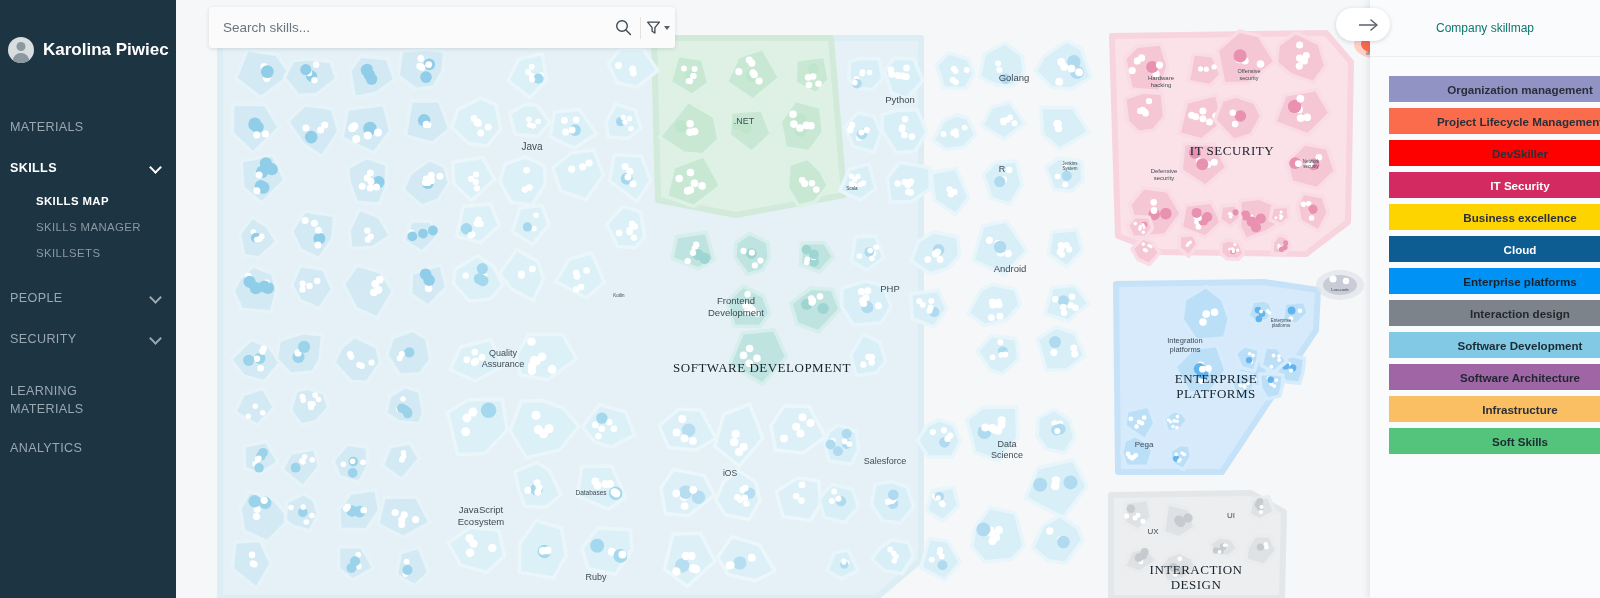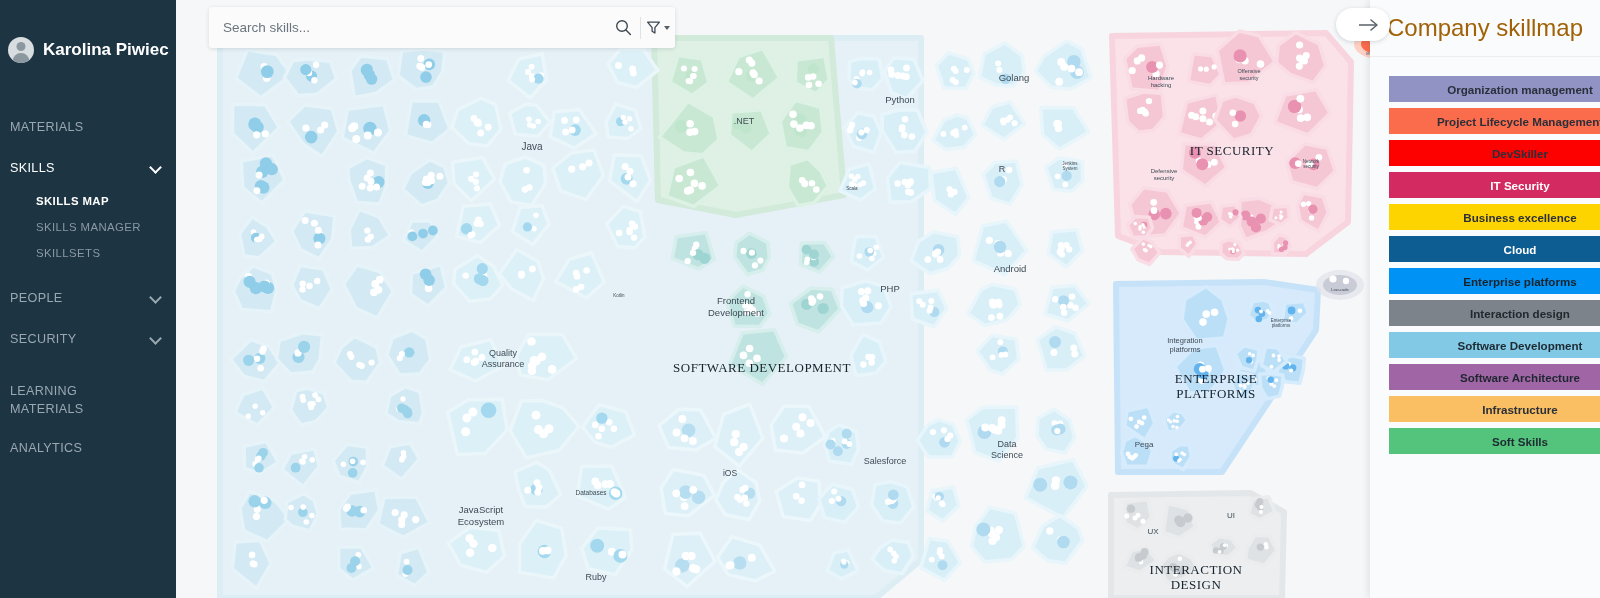--- a/index.html
+++ b/index.html
@@ -47,21 +47,21 @@
     line-height: 1; cursor: pointer;
   }
 
   .nav { margin-top: 36px; }
   .nav-item {
     display: flex; align-items: center; justify-content: space-between;
     padding: 0 14px 0 10px; min-height: 41px;
     font-size: 12.6px; letter-spacing: .35px;
     color: #9aa8b1; cursor: pointer; user-select: none;
   }
-  .nav-item.active { color: #ffffff; font-weight: normal; }
+  .nav-item.active { color: #ffffff; font-weight: bold; }
   .nav-item .chev-down {
     width: 11px; height: 11px; position: relative; flex: 0 0 11px;
   }
   .nav-item .chev-down::after {
     content: ""; position: absolute; left: 0; top: 1px;
     width: 7px; height: 7px;
     border-right: 2px solid currentColor; border-bottom: 2px solid currentColor;
     transform: rotate(45deg);
   }
   .nav-sub {
@@ -109,21 +109,21 @@
   
   .rightpanel {
     width: 230px; flex: 0 0 230px; height: 598px;
     background: #fafbfc; position: relative; z-index: 30;
     box-shadow: -2px 0 7px rgba(25,45,65,.09);
   }
   .rp-header {
     height: 57px; display: flex; align-items: center; justify-content: center;
     border-bottom: 1px solid #eceef0;
   }
-  .rp-title { font-size: 24px; color: #a16207; font-weight: normal; }
+  .rp-title { font-size: 12px; color: #0f766e; font-weight: normal; }
   .rp-body { padding: 19px 0 8px 0; overflow: hidden; height: 541px; }
   .legend-item {
     height: 26px; margin: 0 0 6px 19px;
     width: 262px;
     display: flex; align-items: center; justify-content: center;
     font-size: 11.6px; font-weight: bold; cursor: pointer;
     white-space: nowrap;
   }
   .collapse-btn {
     position: absolute; left: -34px; top: 8px;

